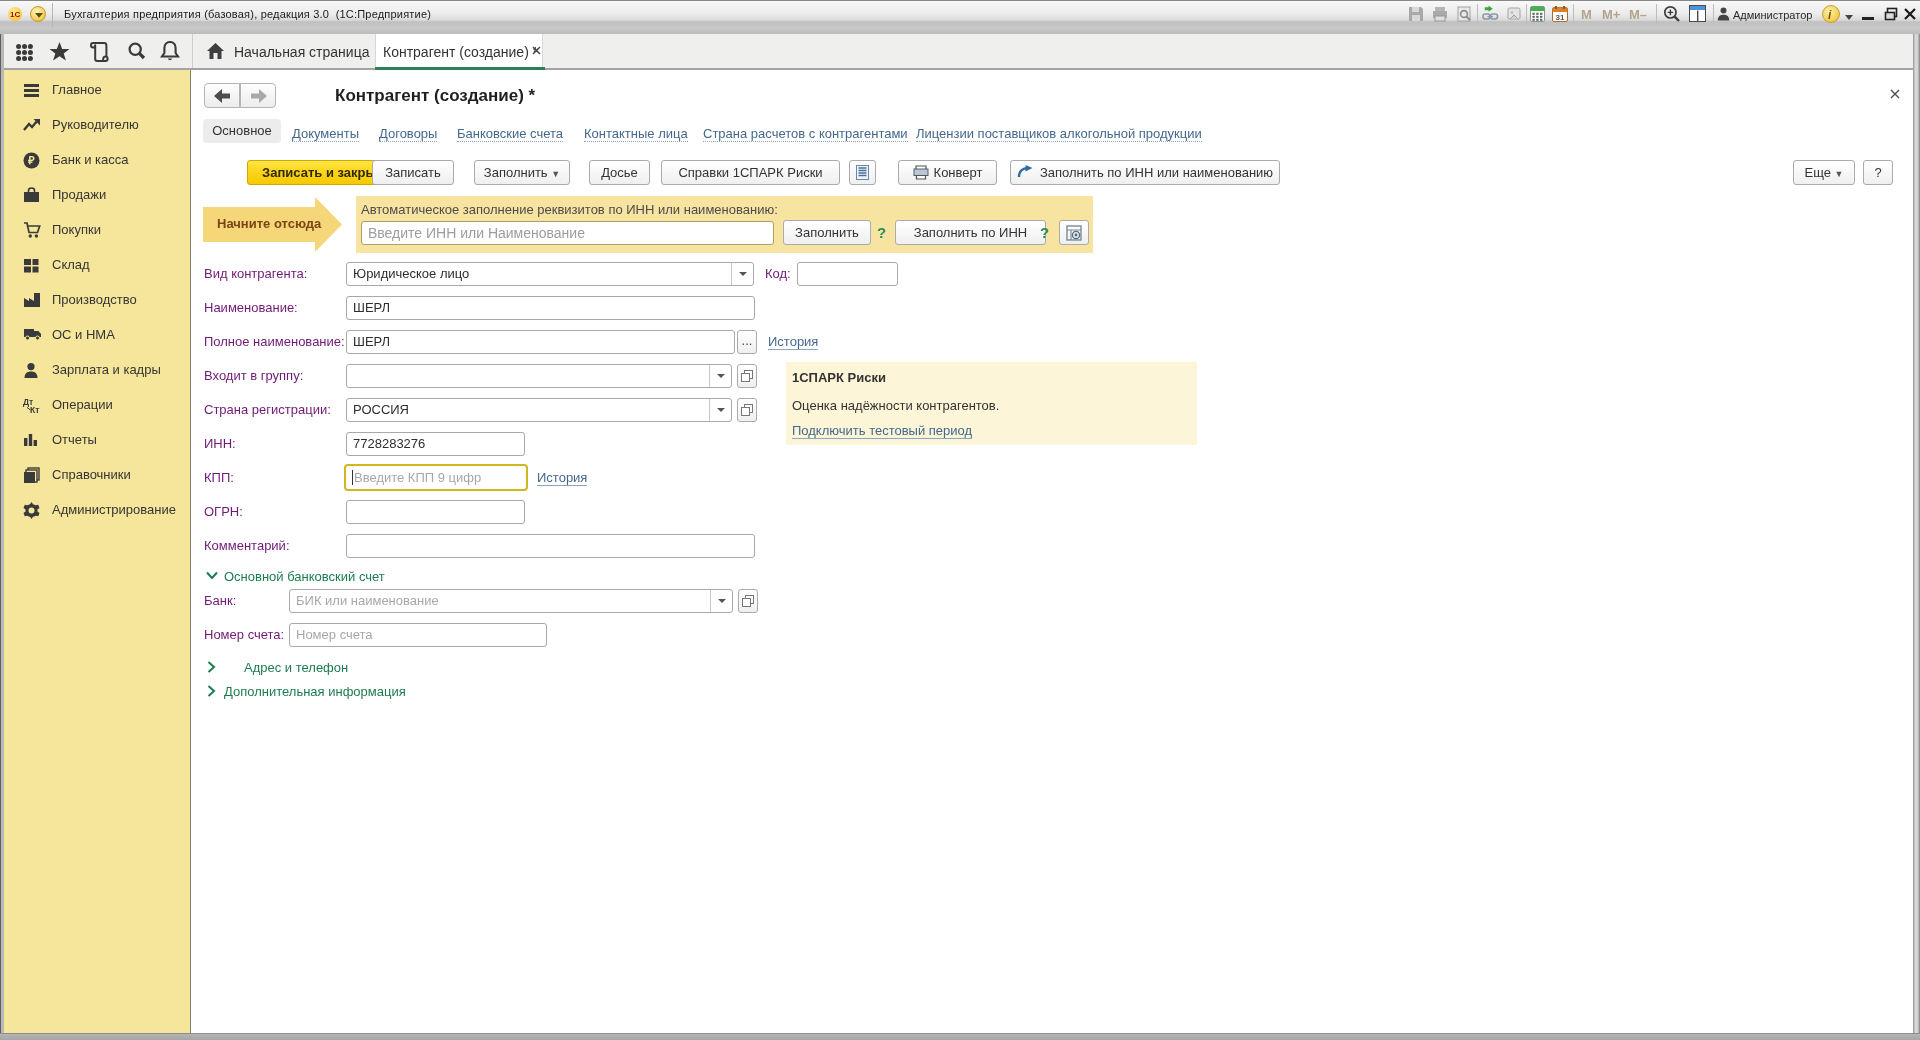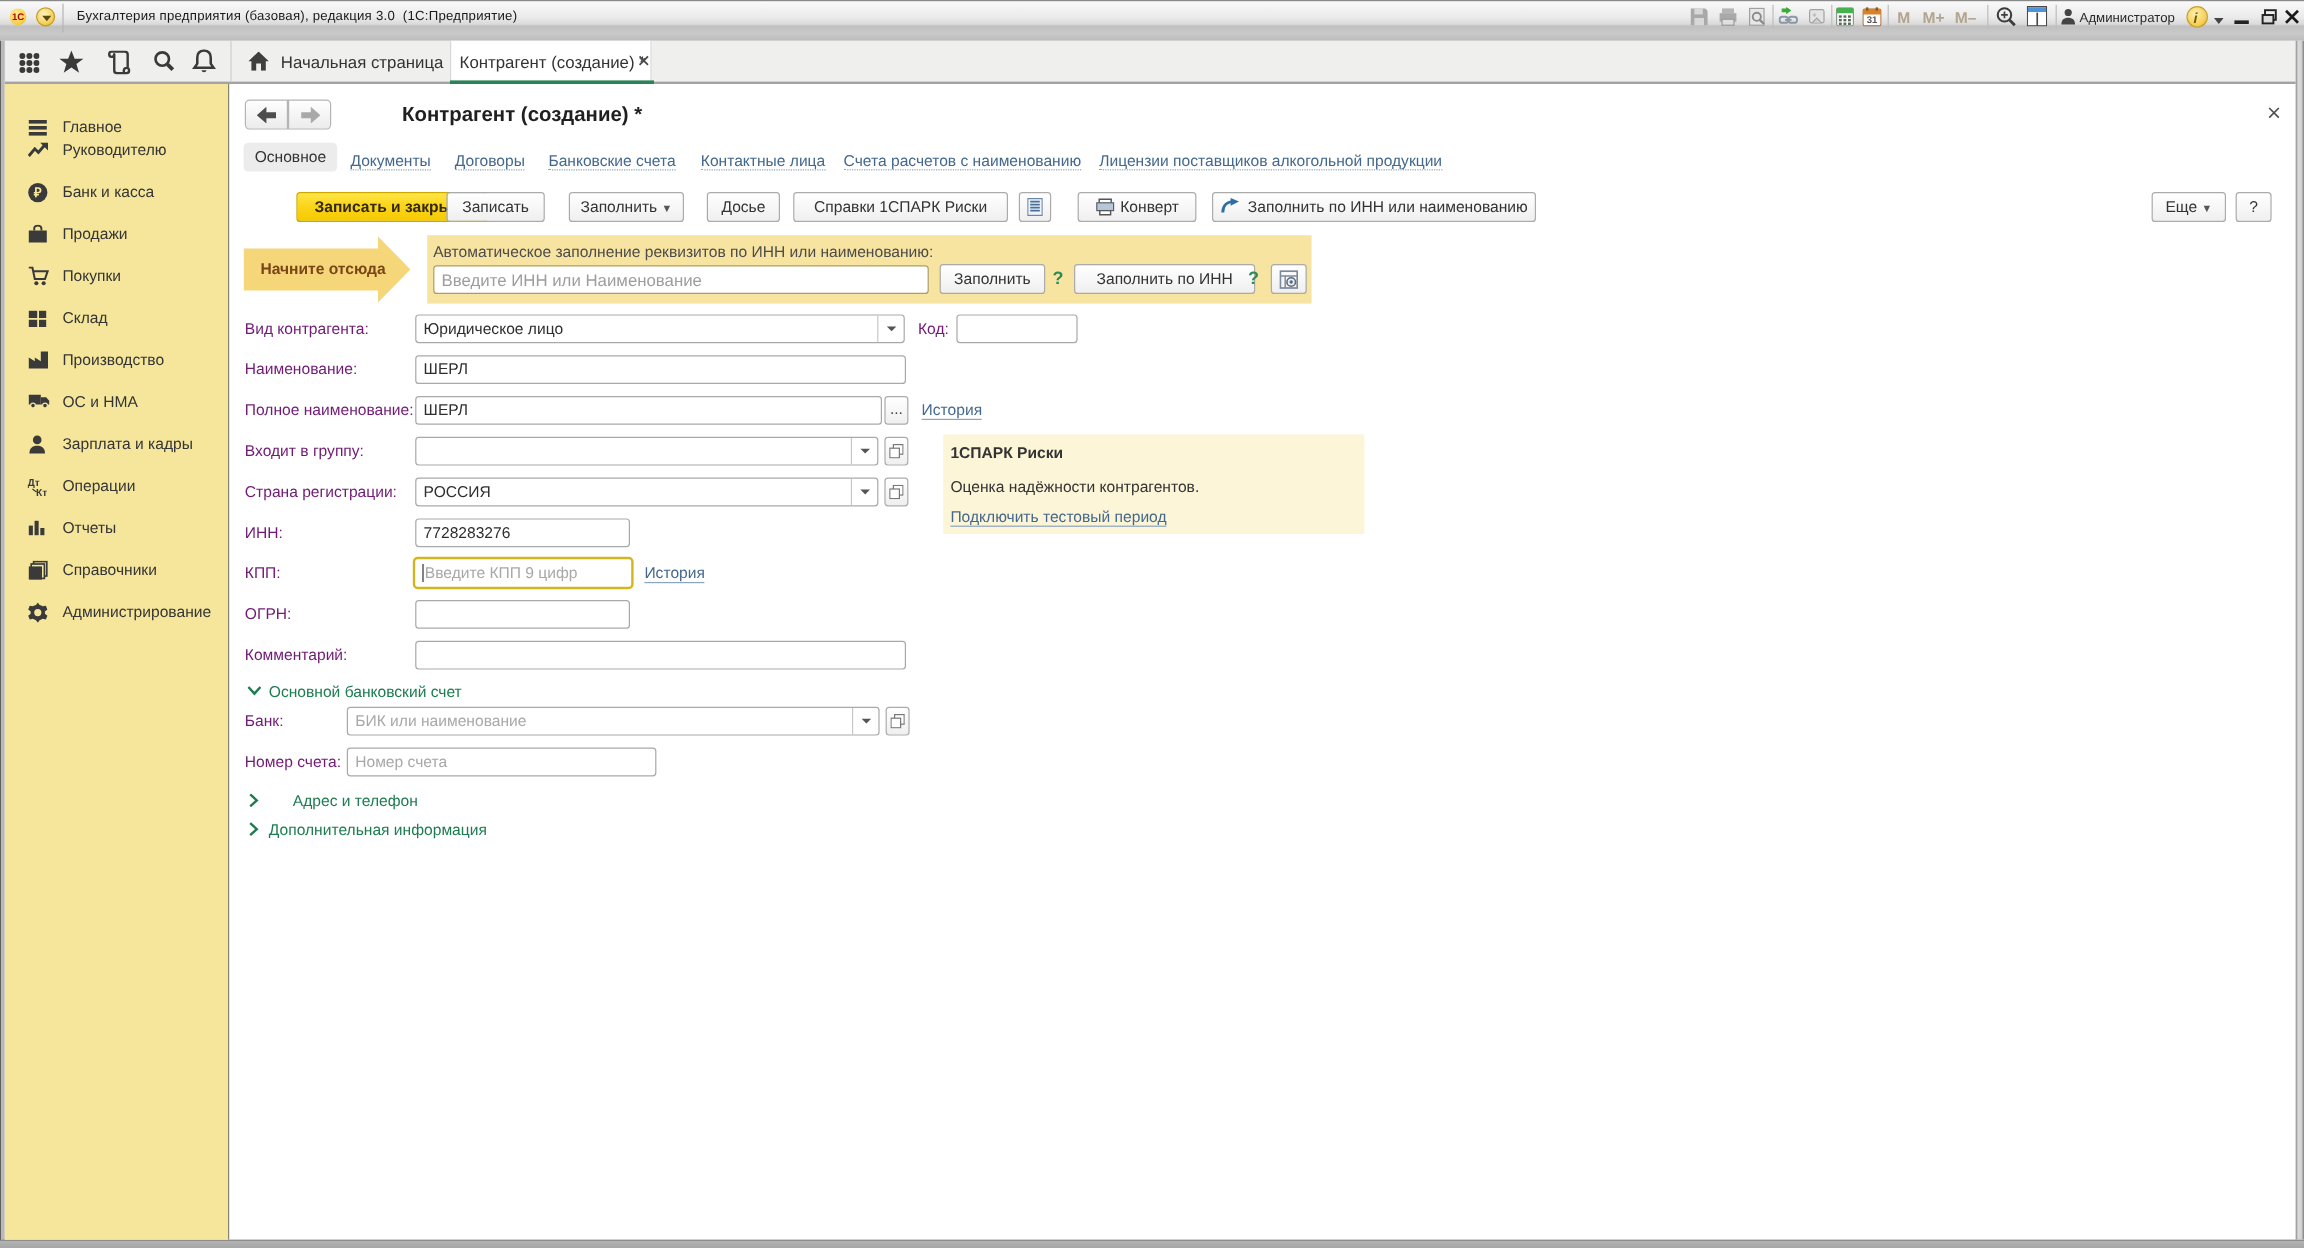--- a/index.html
+++ b/index.html
@@ -43,21 +43,21 @@
 
 .flabel{position:absolute;left:204px;height:24px;line-height:24px;color:#701a75;white-space:nowrap;}
 .ffield{position:absolute;left:346px;height:24px;background:#fff;border:1px solid #a9a9a9;border-radius:3px;line-height:22px;padding-left:6px;color:#2e2e2e;white-space:nowrap;}
 .combo-ar{position:absolute;right:0;top:0;width:22px;height:22px;border-left:1px solid #c8c8c8;}
 .combo-ar:after{content:"";position:absolute;left:7px;top:9px;border:4px solid transparent;border-top-color:#555;}
 .sidebtn{position:absolute;width:20px;height:24px;background:linear-gradient(#fff,#efefef);border:1px solid #ababab;border-radius:3px;}
 .placeholder{color:#a8a8a8;}
 .hlink{position:absolute;color:#44688d;border-bottom:1px solid #8aa5bd;line-height:15px;white-space:nowrap;}
 .greenhdr{position:absolute;color:#1d7c50;white-space:nowrap;}
 
-#sparkbox{position:absolute;left:786px;top:362px;width:351px;height:83px;background:#fcf5d8;}
+#sparkbox{position:absolute;left:786px;top:362px;width:411px;height:83px;background:#fcf5d8;}
 </style></head>
 <body>
 
 <div id="titlebar">
   <div class="abs" style="left:8px;top:6px;width:14px;height:14px;border-radius:50%;background:radial-gradient(circle at 40% 35%,#ffef9a,#f6ce46 65%,#e8b200);"></div>
   <div class="abs" style="left:10px;top:9px;font-size:8px;font-weight:bold;color:#b80000;">1С</div>
   <div class="abs" style="left:30px;top:5px;width:16px;height:16px;border-radius:50%;background:radial-gradient(circle at 40% 35%,#fdf4c0,#f3cf58 65%,#dfa800);border:1px solid #c49a20;"></div>
   <svg class="abs" style="left:35px;top:12px;" width="8" height="5" viewBox="0 0 8 5">
       <path d="M0 0 H8 L4 4.8 Z" fill="#5a4a10"></path>
     </svg>
@@ -191,21 +191,21 @@
       </svg>
     <div class="greenline"></div>
   </div>
 </div>
 <div id="frameL"></div>
 <div id="frameR"></div>
 <div id="frameB"></div>
 
 <div id="sidebar">
   <div class="edge"></div>
-  <div class="mitem" style="top:19px;">
+  <div class="mitem" style="top:3px;">
       <svg width="17" height="17" viewBox="0 0 17 17">
         <g fill="#3a3a3a">
           <rect x="1" y="2" width="15" height="3"></rect>
           <rect x="1" y="7" width="15" height="3"></rect>
           <rect x="1" y="12" width="15" height="3"></rect>
         </g>
       </svg>
       <span class="mtxt">Главное</span>
     </div>
   <div class="mitem" style="top:38px;">
@@ -313,21 +313,21 @@
 <div class="formtitle">Контрагент (создание) *</div>
 <svg class="abs" style="left:1890px;top:89px;" width="10" height="10" viewBox="0 0 10 10">
     <path d="M1 1 L9 9 M9 1 L1 9" stroke="#4f4f4f" stroke-width="1.4"></path>
   </svg>
 
 <div class="pill">Основное</div>
 <span class="navlink" style="left:292px;">Документы</span>
 <span class="navlink" style="left:379px;">Договоры</span>
 <span class="navlink" style="left:457px;">Банковские счета</span>
 <span class="navlink" style="left:584px;">Контактные лица</span>
-<span class="navlink" style="left:703px;">Счета расчетов с наименованию</span>
+<span class="navlink" style="left:703px;">Страна расчетов с контрагентами</span>
 <span class="navlink" style="left:916px;">Лицензии поставщиков алкогольной продукции</span>
 
 <div class="btn-save">Записать и закрыть</div>
 <div class="btn" style="left:372px;width:82px;">Записать</div>
 <div class="btn" style="left:474px;width:96px;">Заполнить <span style="font-size:9px;color:#555;">▼</span></div>
 <div class="btn" style="left:589px;width:61px;">Досье</div>
 <div class="btn" style="left:661px;width:179px;">Справки 1СПАРК Риски</div>
 <div class="btn" style="left:849px;width:27px;"><svg width="13" height="15" viewBox="0 0 13 15" style="margin-top:4px;">
       <rect x="0.5" y="0.5" width="12" height="14" fill="#eef3fa" stroke="#6b87a8"></rect>
       <g stroke="#4a6f96" stroke-width="1.6">

